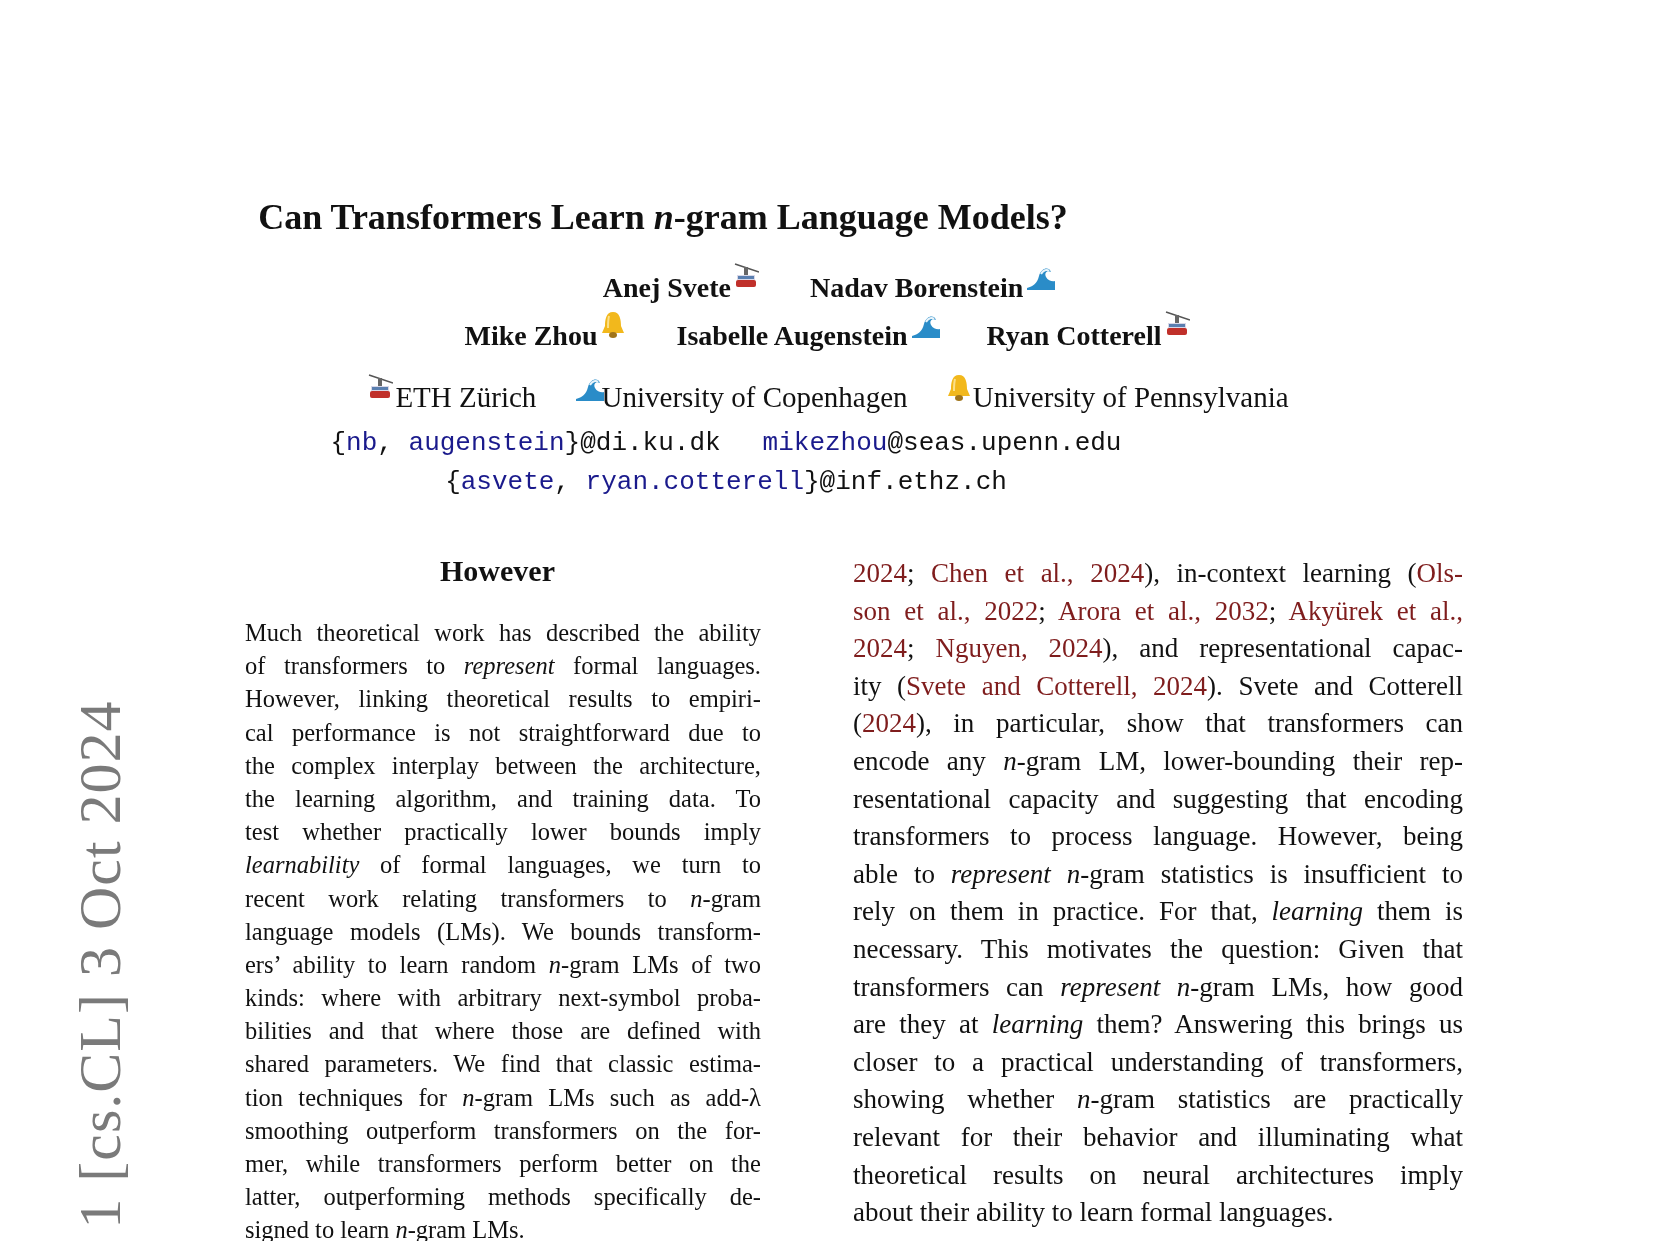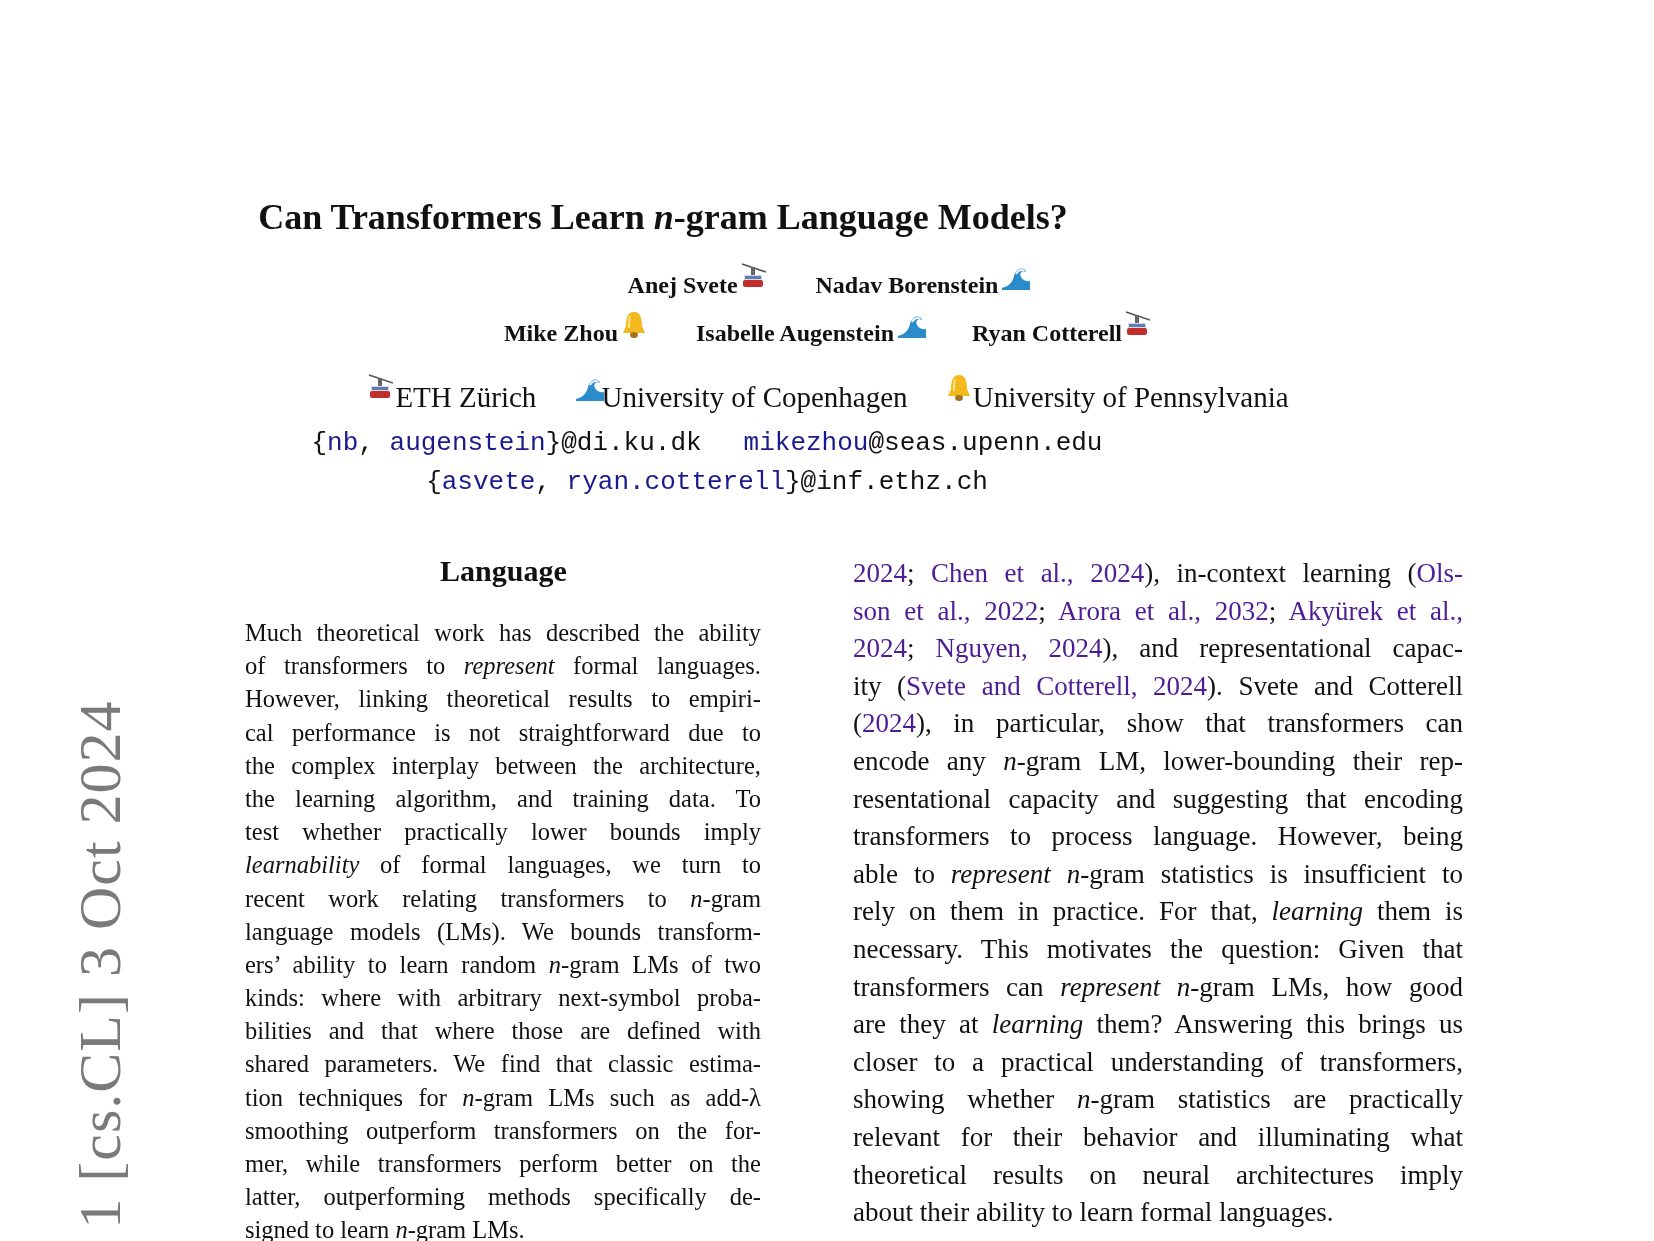--- a/index.html
+++ b/index.html
@@ -1,29 +1,29 @@
 <!DOCTYPE html>
 <html><head>
 <meta charset="utf-8">
 <style>
   html, body { margin: 0; padding: 0; background: #ffffff; }
   body { width: 1654px; height: 1241px; position: relative; overflow: hidden;
          font-family: "Liberation Serif", "DejaVu Serif", serif; color: #111; }
   .abs { position: absolute; white-space: nowrap; }
   .title { left: 0; width: 1326px; top: 196px; text-align: center; font-weight: bold; font-size: 36px; }
   .title i { font-weight: bold; }
-  .authors { left: 0; width: 1654px; text-align: center; font-weight: bold; font-size: 24px; }
+  .authors { left: 0; width: 1654px; text-align: center; font-weight: bold; font-size: 28px; }
   .auth { display: inline-block; margin: 0 22px; position: relative; }
   .emoji { display: inline-block; width: 26px; height: 30px; vertical-align: top; position: relative; top: -10px; margin-left: 2px; }
   .affil { left: 0; width: 1654px; top: 381px; text-align: center; font-size: 29px; }
   .affil .aff { display: inline-block; margin: 0 14px; }
   .affil .emoji { top: -8px; margin-right: 2px; }
-  .mono { font-family: "Liberation Mono", "DejaVu Sans Mono", monospace; font-size: 26px; left: 0; width: 1414px; text-align: center; }
+  .mono { font-family: "Liberation Mono", "DejaVu Sans Mono", monospace; font-size: 26px; left: 0; width: 1414px; text-align: center; padding-left: 19px; }
   .link { color: #1a1a8c; }
-  .cite { color: #4c1d95; }
+  .cite { color: #7f1d1d; }
   .abstract-h { left: 440px; width: 120px; top: 554px; font-weight: bold; font-size: 30px; }
   .col { font-size: 24.5px; line-height: 33.2px; }
   .lcol { left: 245px; top: 616px; width: 516px; }
   .rcol { left: 853px; top: 555px; width: 610px; font-size: 27px; line-height: 37.6px; }
   .line { display: block; text-align: justify; text-align-last: justify; height: 33.2px; }
   .rcol .line { height: 37.6px; }
   .line.last { text-align-last: left; }
   .stamp { left: -300px; top: 930px; transform: rotate(-90deg); transform-origin: center; font-size: 60px; color: #7a7a7a; width: 800px; text-align: center; letter-spacing: 1px; }
 </style>
 </head>
@@ -93,21 +93,21 @@
         </svg></span><span>University of Pennsylvania</span></span>
 </div>
 
 <div class="abs mono" style="top:428px;">
   <span>{</span><span class="link">nb</span><span>, </span><span class="link">augenstein</span><span>}@di.ku.dk</span><span style="display:inline-block;width:42px;"></span><span class="link">mikezhou</span><span>@seas.upenn.edu</span>
 </div>
 <div class="abs mono" style="top:467px;">
   <span>{</span><span class="link">asvete</span><span>, </span><span class="link">ryan.cotterell</span><span>}@inf.ethz.ch</span>
 </div>
 
-<div class="abs abstract-h">Language</div>
+<div class="abs abstract-h">However</div>
 
 <div class="abs col lcol">
   <span class="line">Much theoretical work has described the ability</span>
   <span class="line">of transformers to <i>represent</i> formal languages.</span>
   <span class="line">However, linking theoretical results to empiri-</span>
   <span class="line">cal performance is not straightforward due to</span>
   <span class="line">the complex interplay between the architecture,</span>
   <span class="line">the learning algorithm, and training data. To</span>
   <span class="line">test whether practically lower bounds imply</span>
   <span class="line"><i>learnability</i> of formal languages, we turn to</span>

